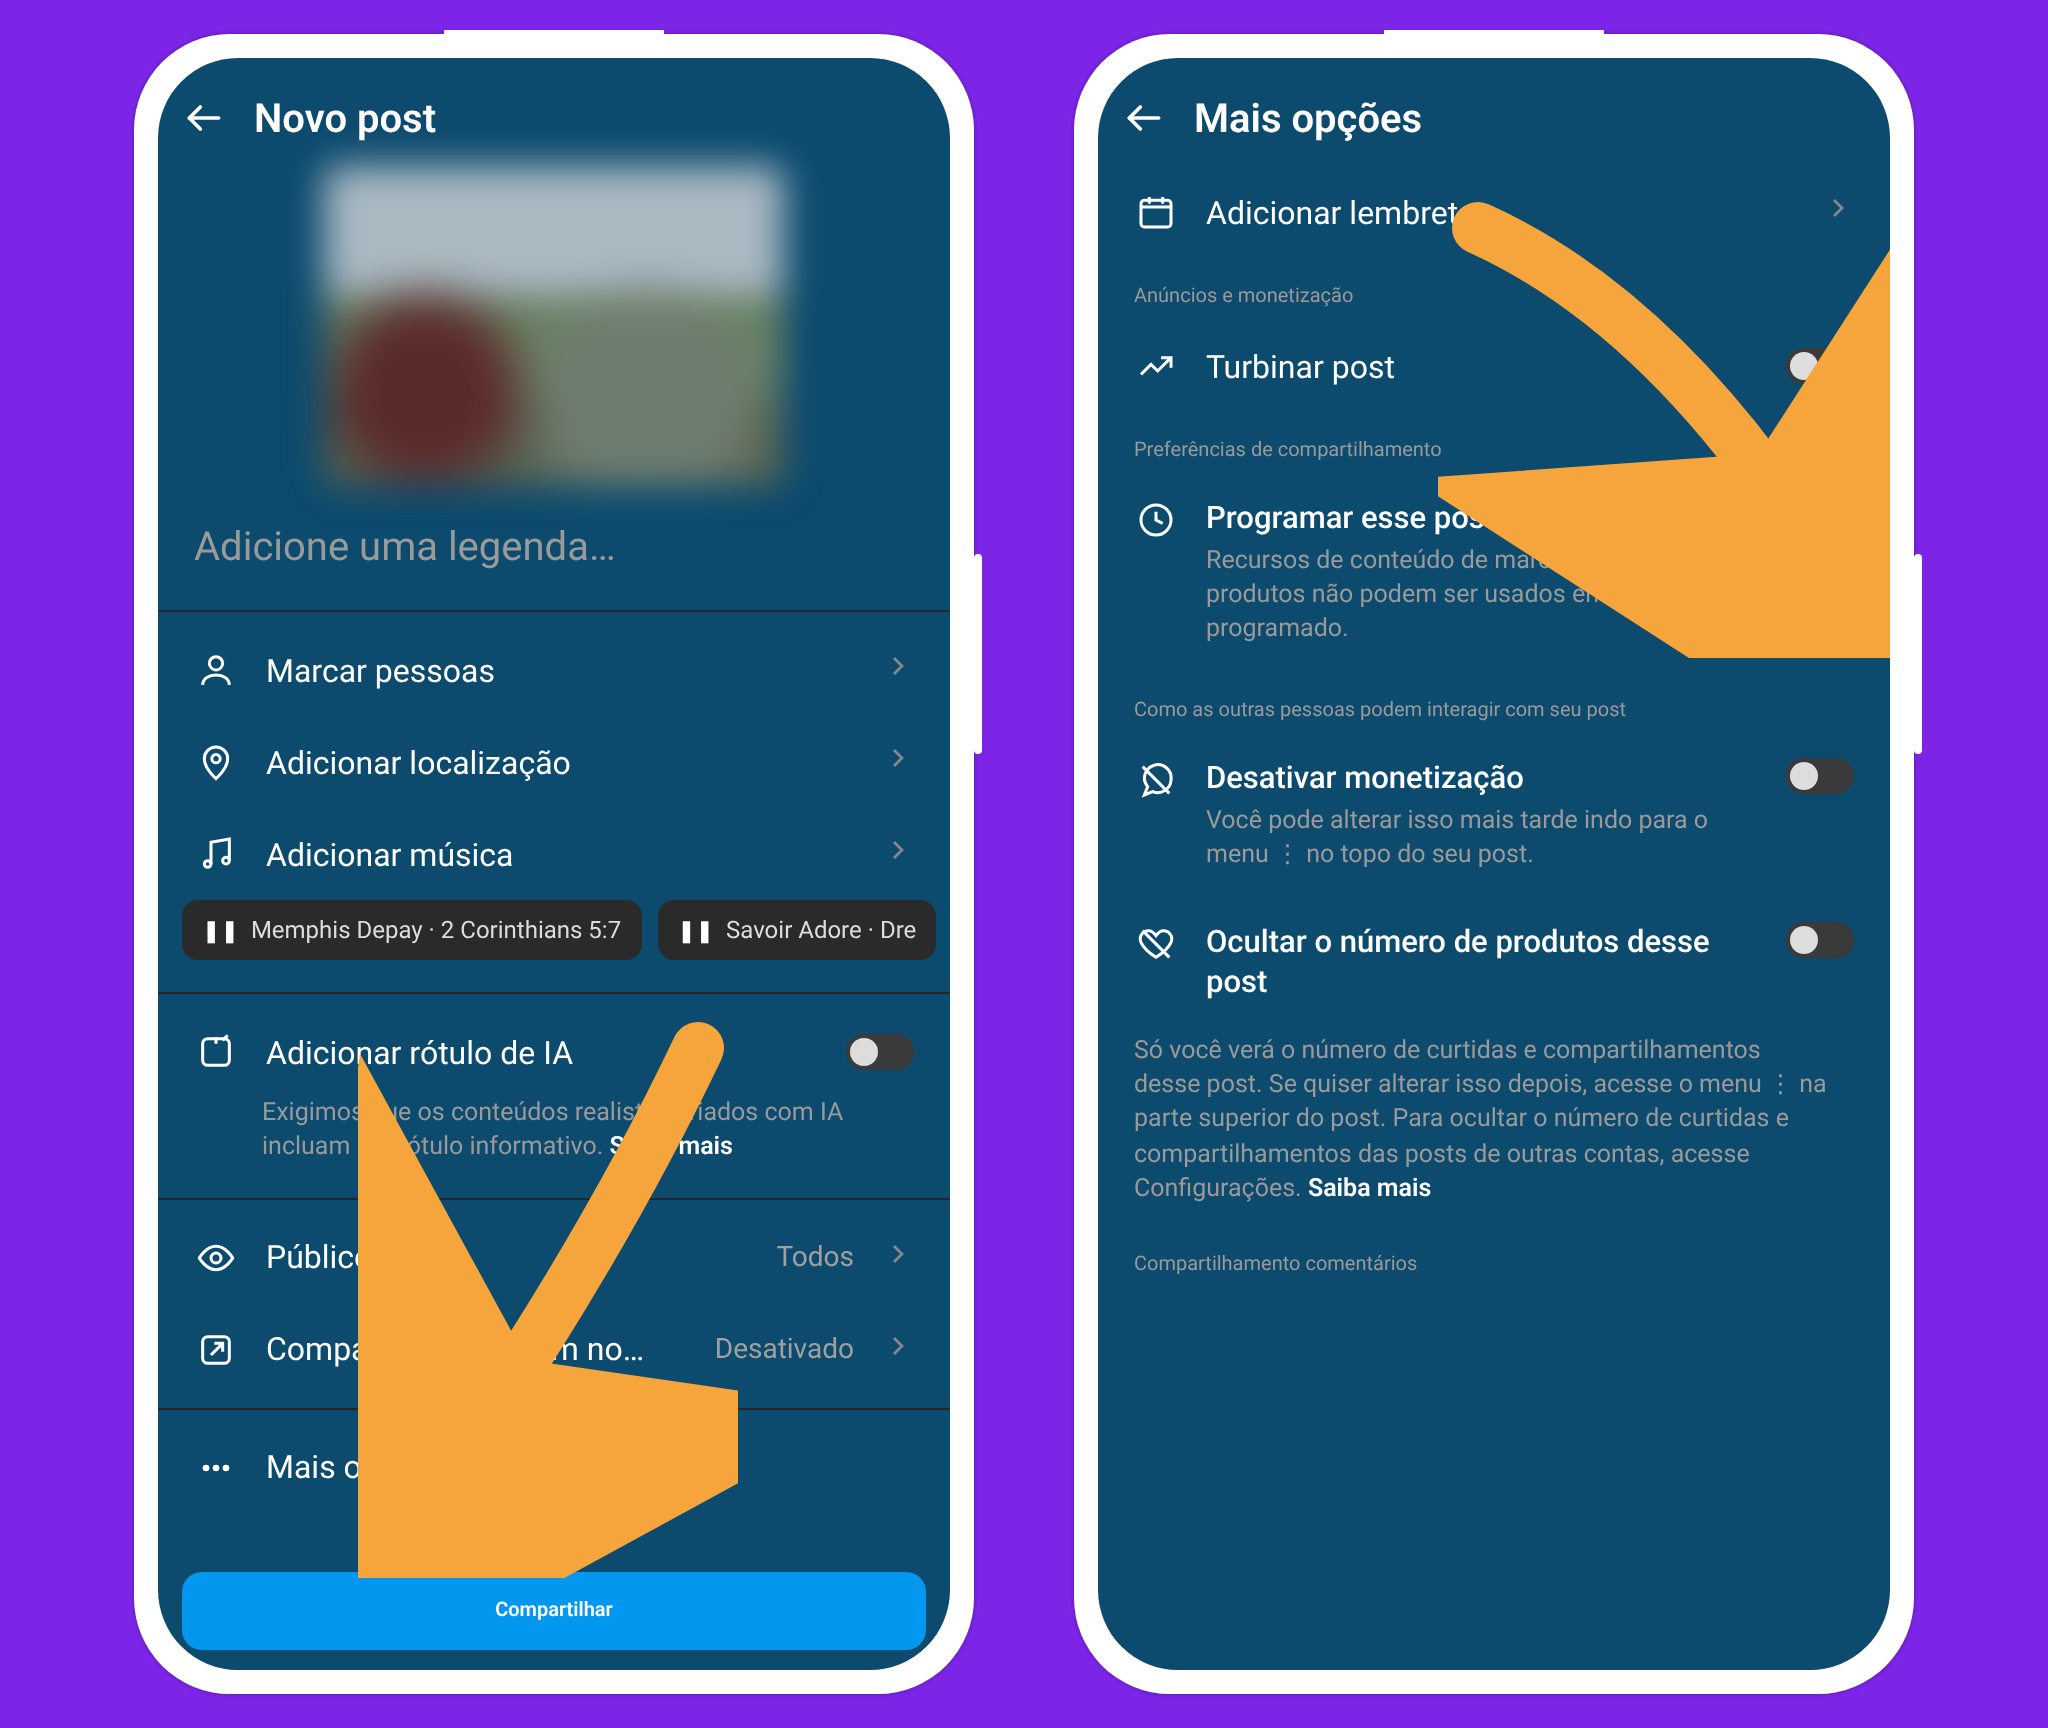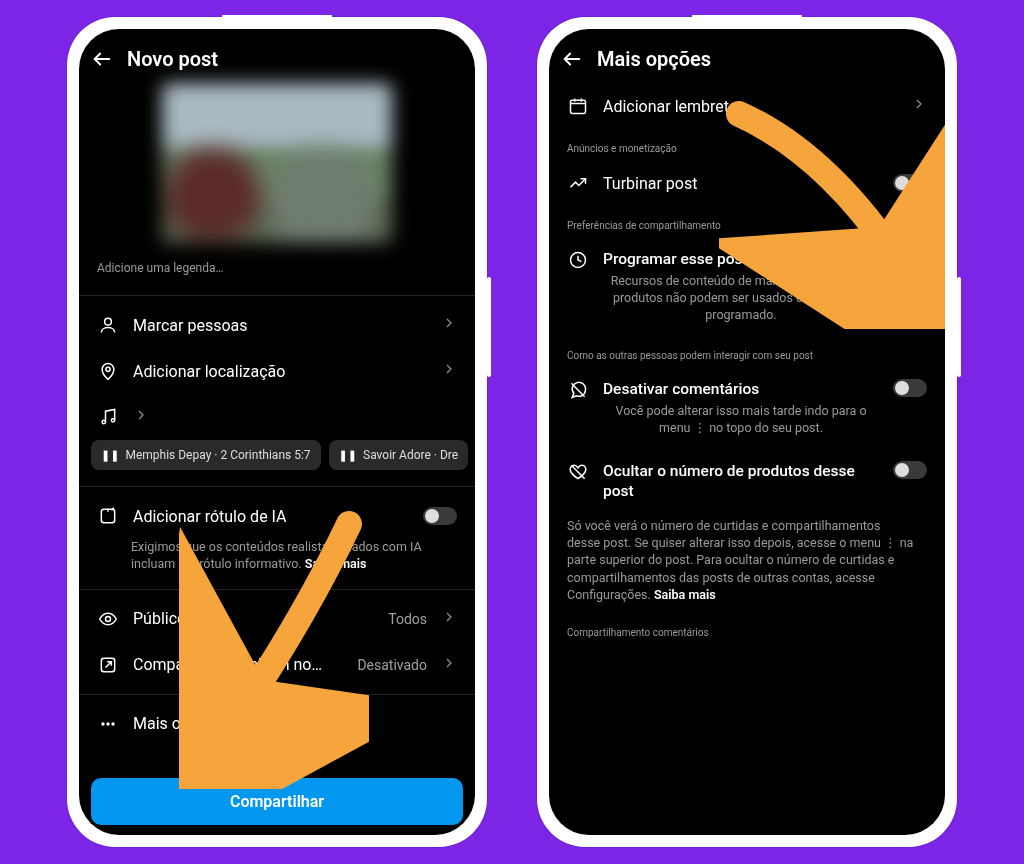--- a/index.html
+++ b/index.html
@@ -35,21 +35,21 @@
   .phone-btn-right{
     position:absolute;
     right:-4px; top:260px;
     width:4px; height:100px;
     background:#fff;
     border-radius:2px;
   }
   .screen {
     width: 100%;
     height: 100%;
-    background: #000000;
+    background: #0c4a6e;
     border-radius: 40px;
     overflow: hidden;
     color: #fff;
     position: relative;
   }
   .header {
     display:flex; align-items:center; gap:14px;
     padding: 18px 12px 12px 12px;
     font-size: 20px; font-weight: 600;
   }
@@ -59,21 +59,21 @@
     height: 160px;
     margin: 0 auto 18px auto;
     border-radius: 6px;
     background:
       radial-gradient(circle at 22% 70%, #5b2a2a 0 16%, transparent 28%),
       radial-gradient(circle at 70% 75%, #6f7d6f 0 20%, transparent 34%),
       linear-gradient(#aab9c2 0 40%, #698264 40% 72%, #596550 72% 100%);
     filter: blur(9px);
   }
   .caption {
-    color:#9a9a9a; font-size:12px;
+    color:#9a9a9a; font-size:20px;
     padding: 0 18px 14px 18px;
   }
   .row {
     display:flex; align-items:center; gap:14px;
     padding: 12px 18px;
     border-top: 0;
     position: relative;
   }
   .row + .row { }
   .divider { height:1px; background:#262626; margin:6px 0; }
@@ -94,30 +94,30 @@
   .subdesc .more{color:#fff; font-weight:600;}
   .toggle{
     width:34px; height:18px; background:#3a3a3a; border-radius:10px; position:relative; flex:0 0 auto;
   }
   .toggle::after{
     content:""; position:absolute; left:2px; top:2px; width:14px; height:14px;
     background:#ddd; border-radius:50%;
   }
   .share-btn{
     position:absolute; left:12px; right:12px; bottom:10px;
-    background:#0497f0; color:#fff; font-weight:600; font-size:16px;
+    background:#0497f0; color:#fff; font-weight:600; font-size:10px;
     text-align:center; padding:14px 0; border-radius:10px;
   }
   .section-label{
     color:#9a9a9a; font-size:10px; padding:14px 14px 6px 18px;
   }
   .row.start{align-items:flex-start;}
   .row.start .labelcol{flex:1;}
   .row.start .labelcol .title{font-size:15.5px; font-weight:500; line-height:1.3;}
-  .row.start .labelcol .desc{color:#9a9a9a; font-size:12.5px; line-height:1.35; margin-top:4px;text-align:center;}
+  .row.start .labelcol .desc{color:#9a9a9a; font-size:12.5px; line-height:1.35; margin-top:4px;}
   .footnote{
     color:#9a9a9a; font-size:12.5px; line-height:1.38; padding:4px 30px 10px 18px;
   }
   .footnote .more{color:#fff; font-weight:600;}
   
   .arrow{
     position:absolute; pointer-events:none;
   }
   .arrow svg{display:block;}
 </style>
@@ -175,20 +175,21 @@
     </div>
 
     <div class="row">
       <span class="icon-slot">
         <svg viewBox="0 0 24 24" width="20" height="20" stroke="#fff" stroke-width="1.8" fill="none">
             <path d="M9 18V5l11-2v13"></path>
             <circle cx="7" cy="18" r="2"></circle>
             <circle cx="18" cy="16" r="2"></circle>
           </svg>
       </span>
+      <span class="label">Adicionar música</span>
       <span class="chev">
         <svg viewBox="0 0 24 24" width="16" height="16" stroke="#8a8a8a" stroke-width="2" fill="none">
             <polyline points="9 6 15 12 9 18"></polyline>
           </svg>
       </span>
     </div>
 
     <div class="music-chips">
       <div class="chip">
           <span class="note">❚❚</span>
@@ -343,21 +344,21 @@
     <div class="section-label">Como as outras pessoas podem interagir com seu post</div>
 
     <div class="row start">
       <span class="icon-slot">
         <svg viewBox="0 0 24 24" width="20" height="20" stroke="#fff" stroke-width="1.8" fill="none">
             <path d="M21 12a8 8 0 0 1-11 7l-5 2 2-5a8 8 0 1 1 14-4z"></path>
             <line x1="4" y1="4" x2="20" y2="20"></line>
           </svg>
       </span>
       <div class="labelcol">
-        <div class="title">Desativar comentários</div>
+        <div class="title">Desativar monetização</div>
         <div class="desc">Você pode alterar isso mais tarde indo para o menu ⋮ no topo do seu post.</div>
       </div>
       <span class="toggle"></span>
     </div>
 
     <div class="row start">
       <span class="icon-slot">
         <svg viewBox="0 0 24 24" width="20" height="20" stroke="#fff" stroke-width="1.8" fill="none">
             <path d="M12 20s-7-4.5-9-9c-1.5-3.5 1-7 4.5-7 2 0 3.5 1.5 4.5 3 1-1.5 2.5-3 4.5-3 3.5 0 6 3.5 4.5 7-2 4.5-9 9-9 9z"></path>
             <line x1="4" y1="4" x2="20" y2="20"></line>

